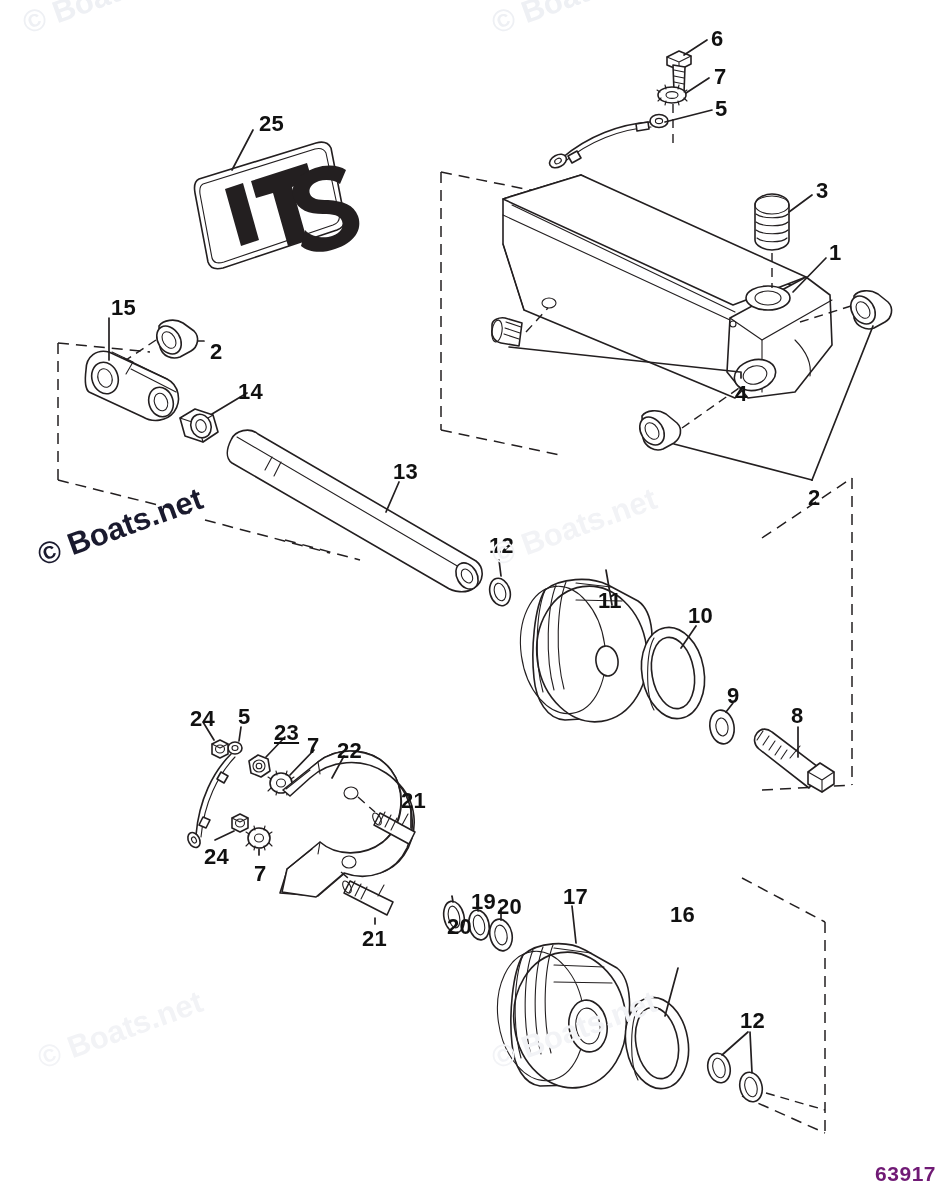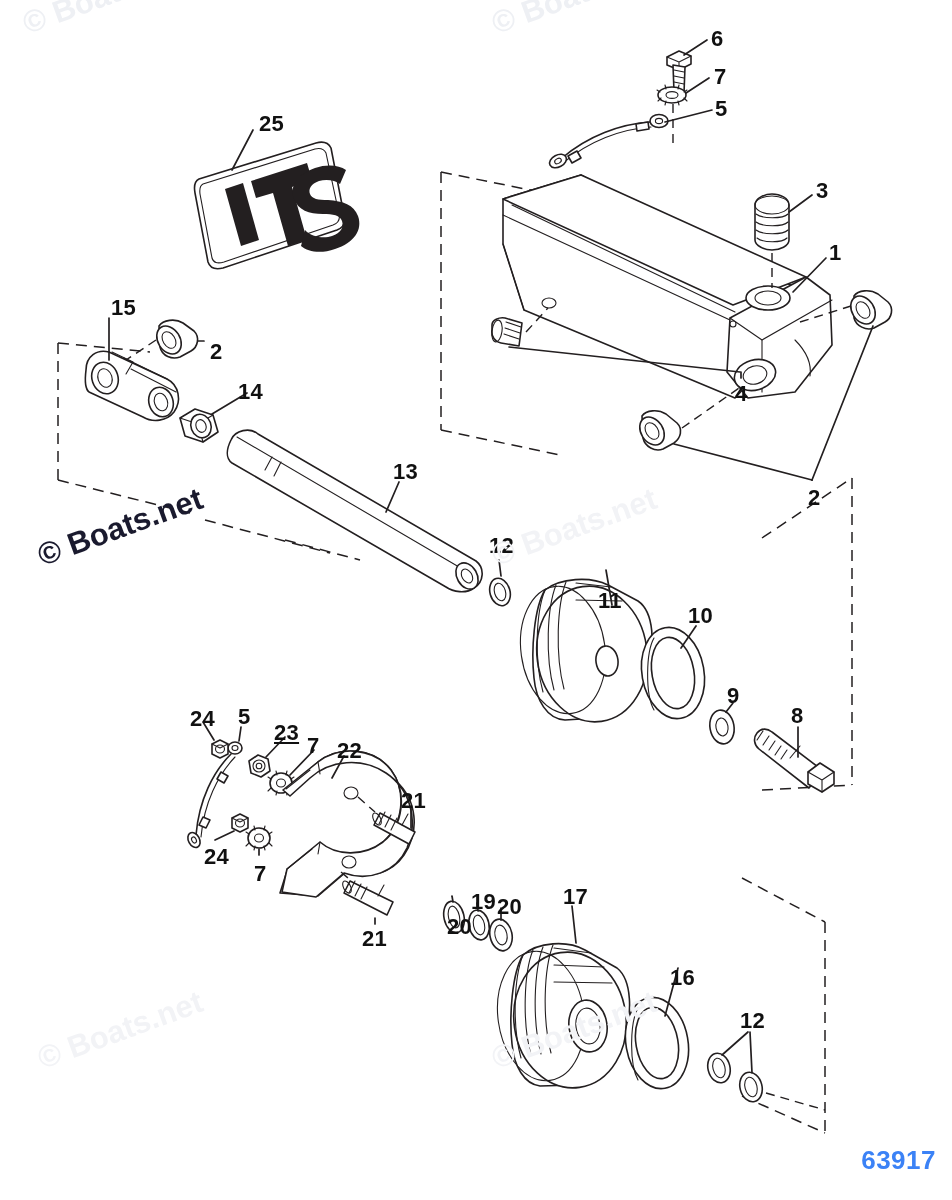--- a/index.html
+++ b/index.html
@@ -1,22 +1,22 @@
 <!DOCTYPE html>
 <html><head>
 <meta charset="utf-8">
 <style>
   html,body{margin:0;padding:0;background:#ffffff;}
   body{width:952px;height:1200px;font-family:"Liberation Sans",sans-serif;overflow:hidden;}
   #stage{position:relative;width:952px;height:1200px;background:#fff;}
   svg{display:block;}
   .lbl{position:absolute;font-family:"Liberation Sans",sans-serif;font-weight:bold;
        font-size:22px;color:#111;letter-spacing:.3px;line-height:1;white-space:nowrap;}
-  .dwgno{position:absolute;right:16px;bottom:24px;font-family:"Liberation Sans",sans-serif;
-         font-weight:bold;font-size:26px;color:#3b82f6;letter-spacing:.5px;}
+  .dwgno{position:absolute;right:16px;bottom:14px;font-family:"Liberation Sans",sans-serif;
+         font-weight:bold;font-size:21px;color:#701a75;letter-spacing:.5px;}
   .wm{position:absolute;white-space:nowrap;font-family:"Liberation Sans",sans-serif;
       font-weight:bold;font-size:31px;transform-origin:0 0;pointer-events:none;}
   .wm-dark{color:#1a1a2e;}
   .wm-faint{color:#eef0f4;}
   .wm-faint2{color:#f2f3f6;}
 </style>
 </head>
 <body>
 
 <div id="stage">
@@ -404,21 +404,21 @@
   <div class="lbl" style="left:307px;top:735px;">7</div>
   <div class="lbl" style="left:337px;top:740px;">22</div>
   <div class="lbl" style="left:401px;top:790px;">21</div>
   <div class="lbl" style="left:204px;top:846px;">24</div>
   <div class="lbl" style="left:254px;top:863px;">7</div>
   <div class="lbl" style="left:362px;top:928px;">21</div>
   <div class="lbl" style="left:447px;top:884px;margin-top:32px;">20</div>
   <div class="lbl" style="left:471px;top:891px;text-align:right;">19</div>
   <div class="lbl" style="left:497px;top:896px;">20</div>
   <div class="lbl" style="left:563px;top:886px;">17</div>
-  <div class="lbl" style="left:670px;top:967px;">16</div>
+  <div class="lbl" style="left:670px;top:904px;">16</div>
   <div class="lbl" style="left:740px;top:1010px;">12</div>
 
   <div class="wm wm-faint" style="left:18px;top:8px;transform:rotate(-20deg);">© Boats.net</div>
   <div class="wm wm-faint" style="left:487px;top:8px;transform:rotate(-20deg);">© Boats.net</div>
   <div class="wm wm-dark" style="left:33px;top:540px;transform:rotate(-20deg);">© Boats.net</div>
   <div class="wm wm-faint2" style="left:487px;top:540px;transform:rotate(-20deg);">© Boats.net</div>
   <div class="wm wm-faint2" style="left:33px;top:1043px;transform:rotate(-20deg);">© Boats.net</div>
   <div class="wm wm-faint2" style="left:487px;top:1043px;transform:rotate(-20deg);">© Boats.net</div>
 
   <div class="dwgno">63917</div>

